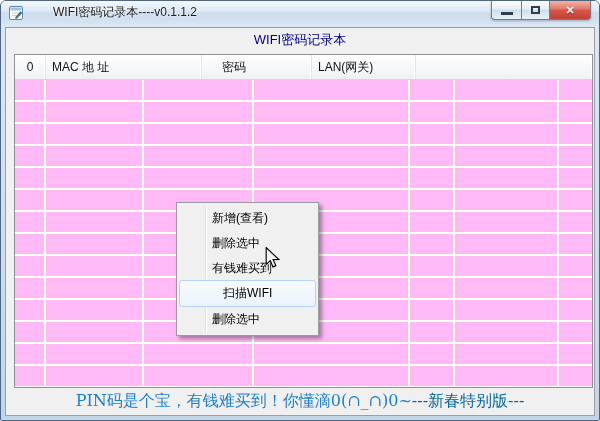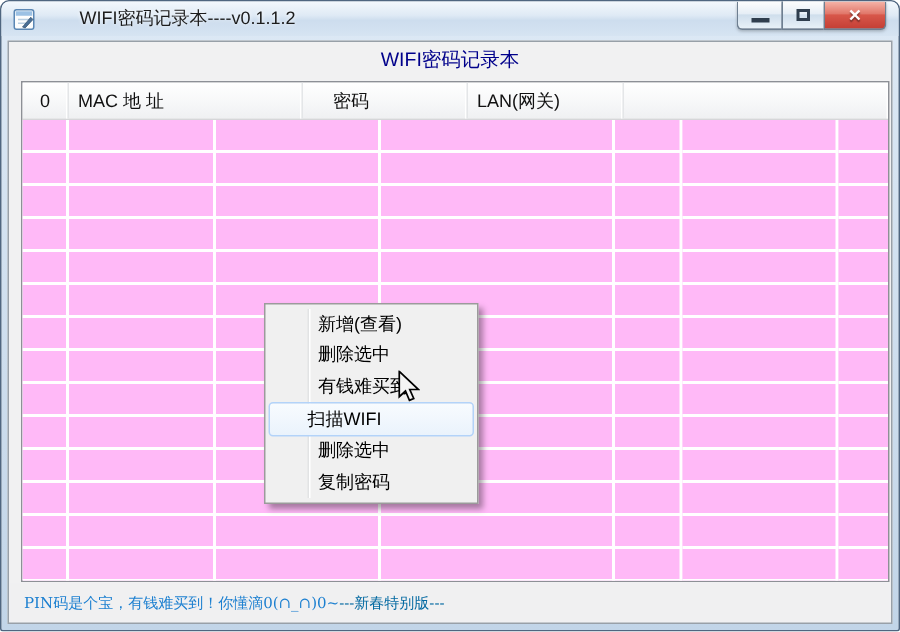--- a/index.html
+++ b/index.html
@@ -53,36 +53,36 @@
   .lv-hcell.c6{border-right:none;flex:1 1 auto;}
   .c0{width:31px;} .c1{width:98px;} .c2{width:110px;} .c3{width:156px;}
   .c4{width:45px;} .c5{width:104px;} .c6{width:33px;}
   .lv-body{background:#fff;}
   .lv-row{display:flex;height:22px;}
   .lv-cell{flex:0 0 auto;background:var(--row-pink);
     border-right:2px solid #fff;border-bottom:2px solid #fff;}
   .lv-cell.c6{border-right:none;flex:1 1 auto;}
   
   .statusbar{position:absolute;left:1px;right:1px;bottom:1px;height:25px;
-    display:flex;align-items:center;justify-content:flex-start;
-    padding:0 9px;background:#f0f0f1;font-size:10px;
+    display:flex;align-items:center;justify-content:center;
+    padding:0 9px;background:#f0f0f1;font-size:16px;
     font-family:"DejaVu Serif",serif;}
   .status-left{color:var(--status-blue);}
   .status-right{color:#0369a1;}
   
   .context-menu{position:absolute;left:175px;top:168px;width:143px;height:134px;
     background:#f0f0f0;border:1px solid #9b9b9b;
     box-shadow:3px 3px 4px rgba(0,0,0,.35);
     display:flex;flex-direction:column;justify-content:flex-end;
     padding:3px 0;z-index:5;margin-top:33px;}
   .context-menu::before{content:"";position:absolute;left:28px;top:3px;bottom:3px;
     width:1px;background:#e2e3e4;box-shadow:1px 0 0 #fff;}
   .menu-item{position:relative;flex:1 1 auto;display:flex;align-items:center;
     padding-left:35px;font-size:12px;color:#000;white-space:nowrap;}
-  .menu-item.hl{margin:0 2px;padding-left:25px;
+  .menu-item.hl{margin:0 2px;padding-left:43px;
     border:1px solid #b3d3f9;border-radius:3px;
     background:linear-gradient(#f8fbfe,#eaf3fc);}
   
   .cursor{position:absolute;left:264px;top:246px;width:15px;height:23px;z-index:9;}
 </style>
 </head>
 <body>
 
 <div class="window">
 
@@ -254,20 +254,19 @@
       <span class="status-right">---新春特别版---</span>
     </div>
   </div>
 
   <div class="context-menu">
       <div class="menu-item">新增(查看)</div>
       <div class="menu-item">删除选中</div>
       <div class="menu-item">有钱难买到</div>
       <div class="menu-item hl">扫描WIFI</div>
       <div class="menu-item">删除选中</div>
-      <div class="menu-item">复制密码</div>
     </div>
 
   <svg class="cursor" viewBox="0 0 13 20">
     <path d="M1,0.5 L1,15.2 L4.6,11.9 L6.9,17.3 L9.4,16.2 L7.1,11 L12,10.9 Z" fill="#f4f4f4" stroke="#000" stroke-width="1"></path>
   </svg>
 
 </div>
 
 </body></html>

